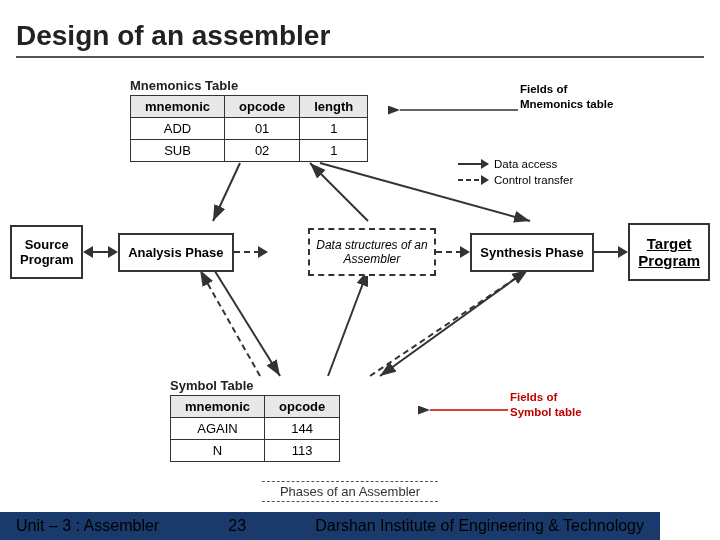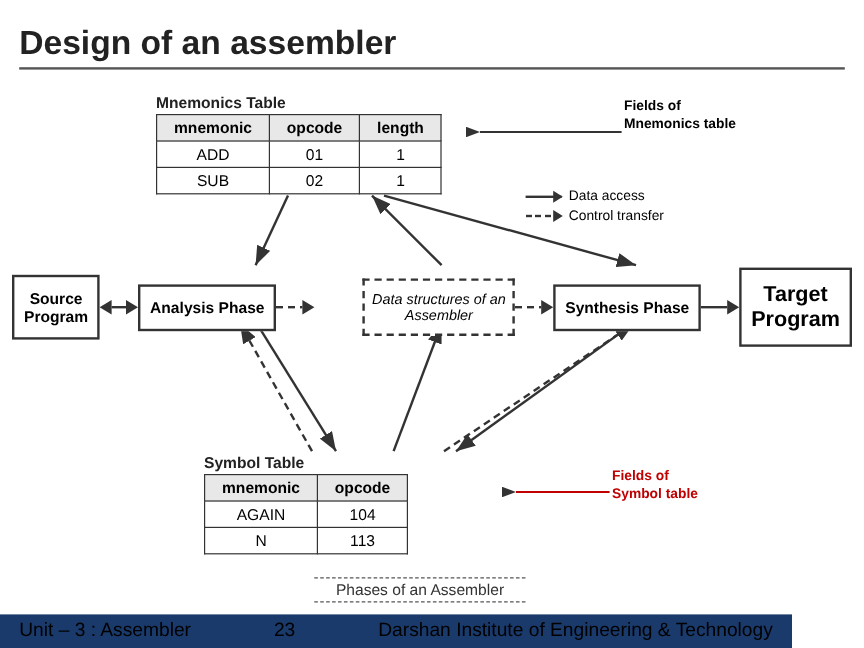--- a/index.html
+++ b/index.html
@@ -322,21 +322,21 @@
           <td>1</td>
         </tr>
       </tbody>
     </table>
   </div>
 
   <div class="fields-mnemonics">
     Fields of<br>Mnemonics table
   </div>
 
-  <div class="legend-arrows" style="top:90px; left:438px;justify-content:space-between;">
+  <div class="legend-arrows" style="top:90px; left:458px;justify-content:space-between;">
     <div class="legend-item">
       <div class="legend-arrow-solid"></div>
       <span>Data access</span>
     </div>
     <div class="legend-item">
       <div class="legend-arrow-dashed"></div>
       <span>Control transfer</span>
     </div>
   </div>
 
@@ -372,38 +372,38 @@
 
     <div class="flow-box synthesis-phase">
       Synthesis Phase
     </div>
 
     <div class="arrow-right">
       <div class="arrow-line"></div>
       <div class="arrow-head"></div>
     </div>
 
-    <div class="flow-box target-program" style="font-size:18px;">
+    <div class="flow-box target-program" style="font-size:15px;text-decoration:underline;">
       Target<br>Program
     </div>
   </div>
 
   <div class="symbol-table-container">
     <div class="symbol-label">Symbol Table</div>
     <table class="data-table">
       <thead>
         <tr>
           <th>mnemonic</th>
           <th>opcode</th>
         </tr>
       </thead>
       <tbody>
         <tr>
           <td>AGAIN</td>
-          <td>104</td>
+          <td>144</td>
         </tr>
         <tr>
           <td>N</td>
           <td>113</td>
         </tr>
       </tbody>
     </table>
   </div>
 
   <div class="fields-symbol">

